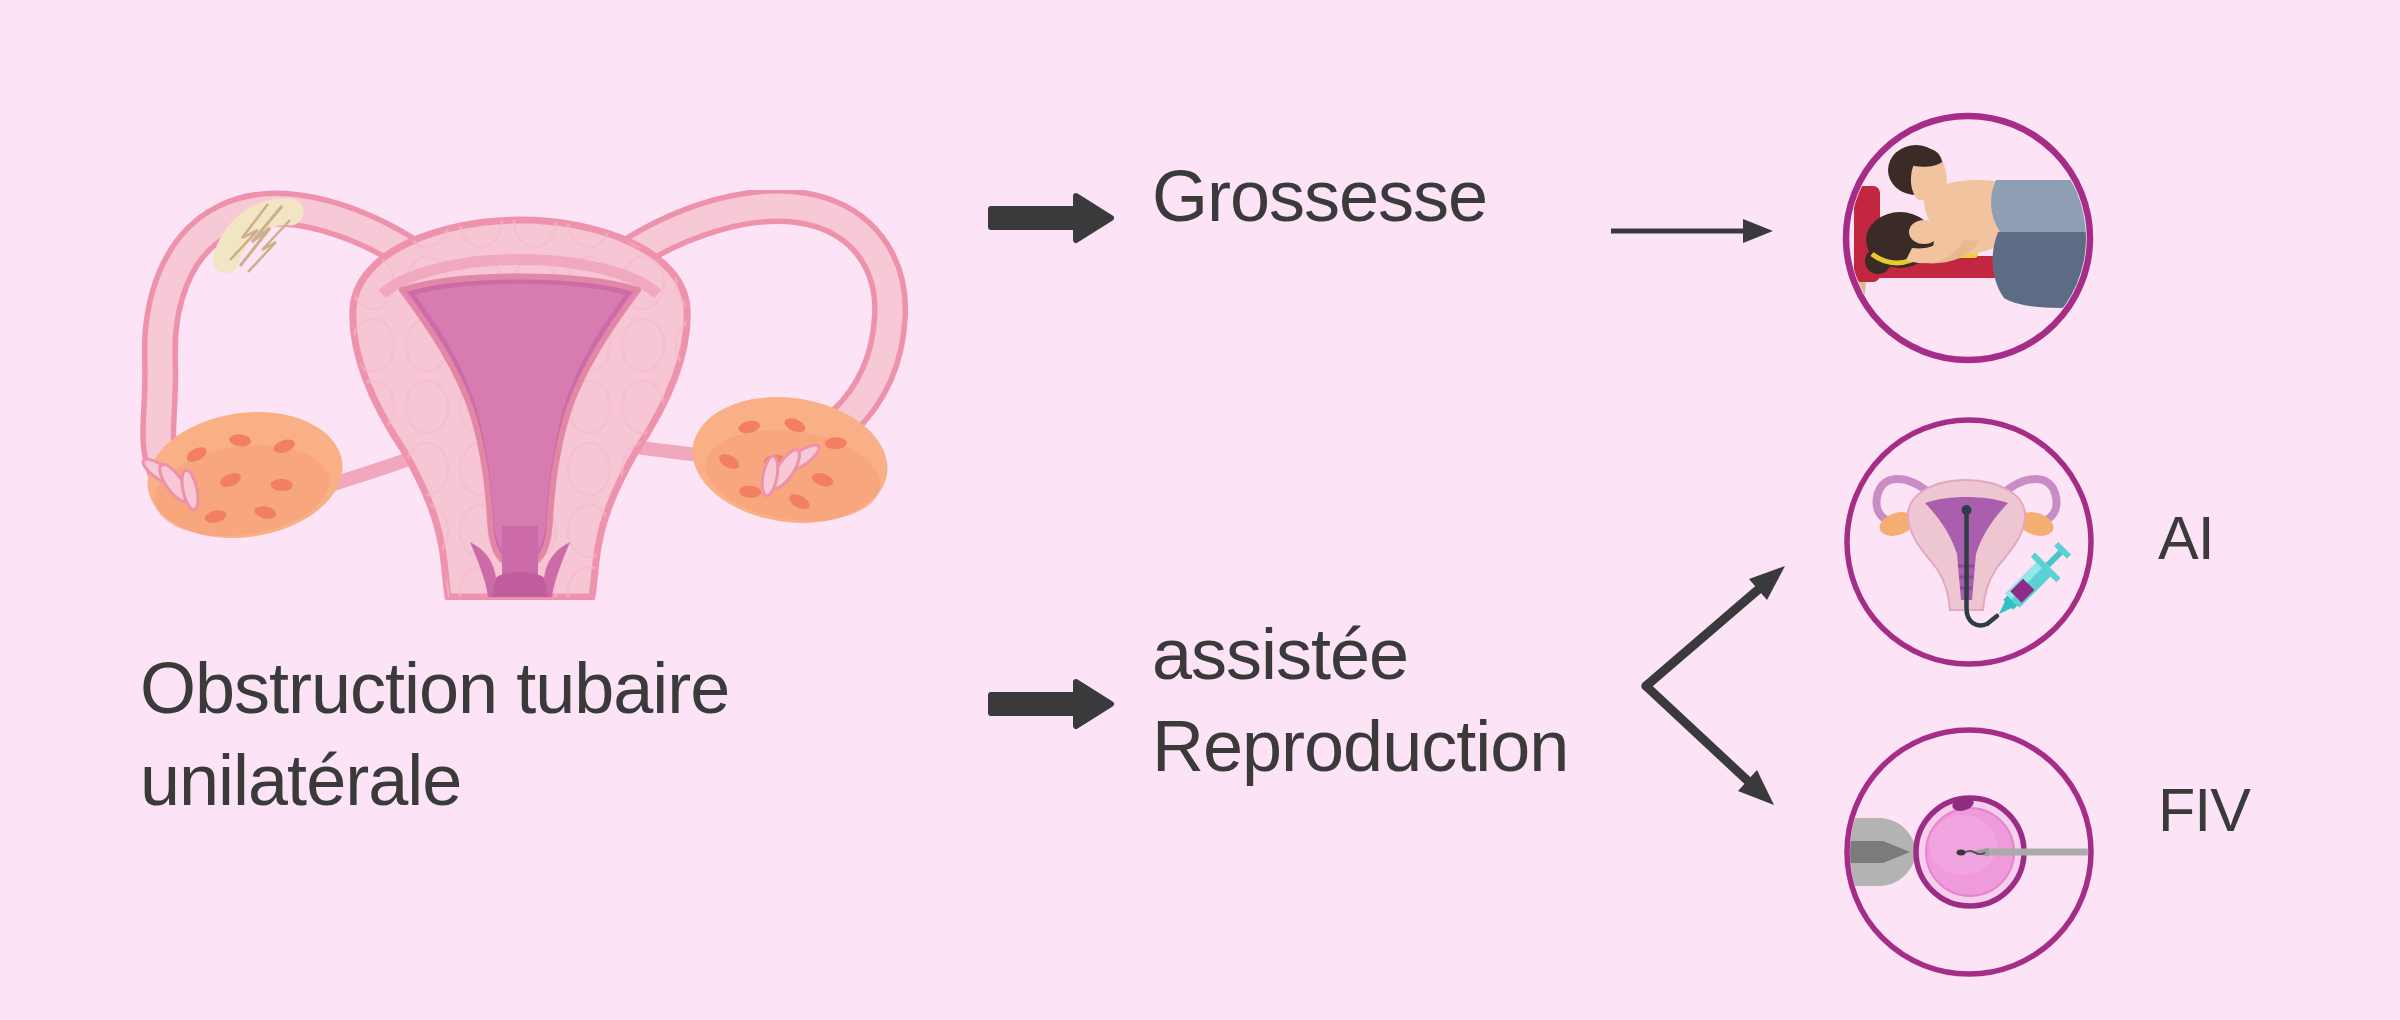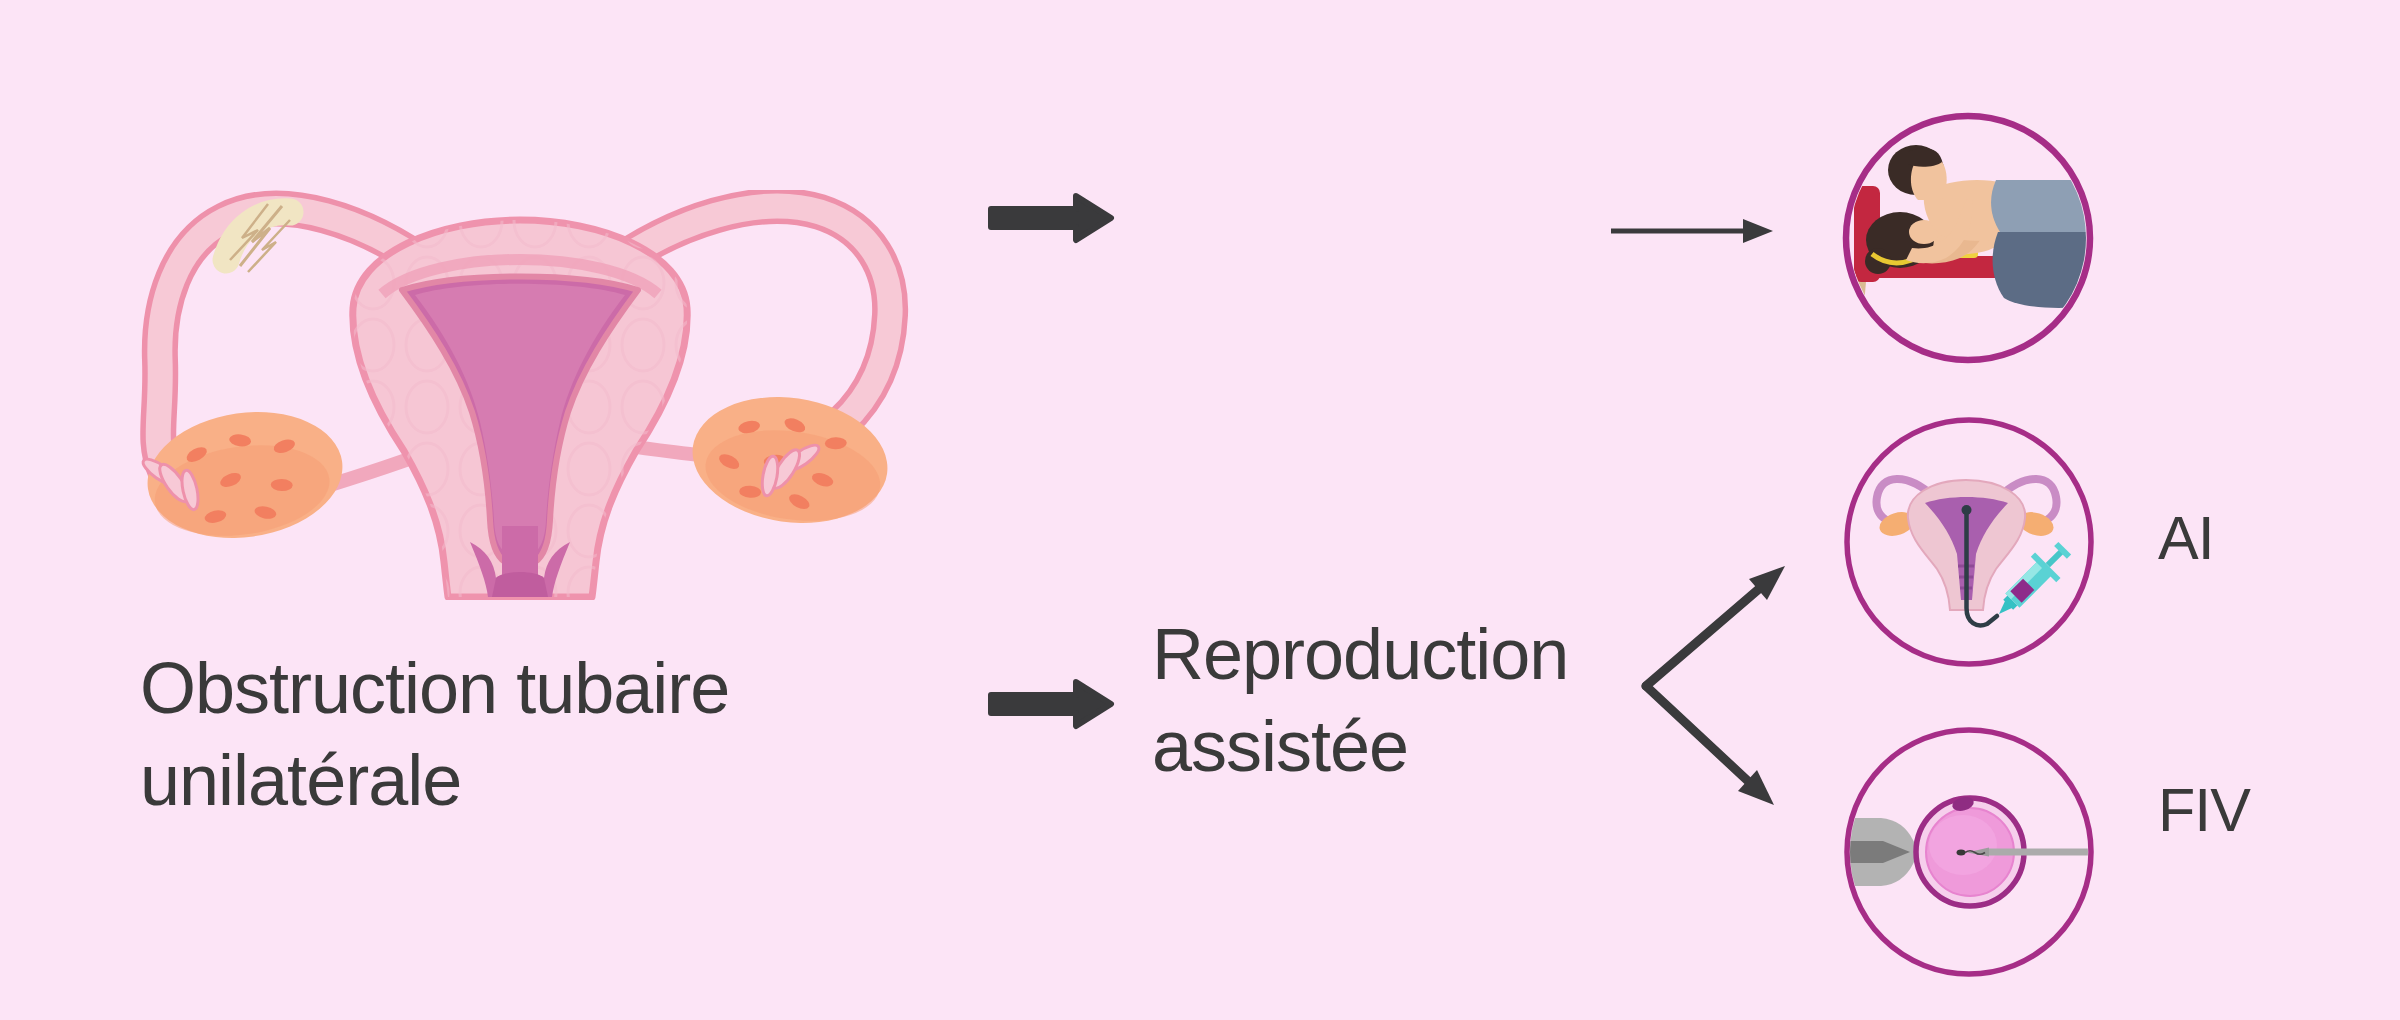--- a/index.html
+++ b/index.html
@@ -100,20 +100,21 @@
   <div class="abs label center" style="left:140px;top:642px;width:740px">
     <span class="ln">Obstruction tubaire</span>
     <span class="ln">unilatérale</span>
   </div>
 
   <svg class="abs" style="left:984px;top:186px" width="134" height="64" viewBox="0 0 134 64">
     <path d="M7,23 h85 v-13 l35,22 l-35,22 v-13 h-85 z" fill="var(--arrow)" stroke="var(--arrow)" stroke-width="6" stroke-linejoin="round"></path>
   </svg>
 
   <div class="abs label" style="left:1152px;top:150px">
+    <span class="ln">Grossesse</span>
   </div>
 
   <svg class="abs" style="left:1605px;top:213px" width="172" height="36" viewBox="0 0 172 36">
     <line x1="6" y1="18" x2="140" y2="18" stroke="var(--arrow)" stroke-width="5"></line>
     <polygon points="138,6 168,18 138,30" fill="var(--arrow)"></polygon>
   </svg>
 
   <svg class="abs" style="left:1838px;top:108px" width="260" height="260" viewBox="0 0 260 260">
     <defs>
         <clipPath id="cclip">
@@ -140,22 +141,22 @@
       <path d="M160,124 L252,124 L252,198 C220,202 182,200 166,190 C152,170 152,144 160,124 Z" fill="#5c6c85"></path>
     </g>
     <circle cx="130" cy="130" r="122" fill="none" stroke="var(--accent)" stroke-width="6.5"></circle>
   </svg>
 
   <svg class="abs" style="left:984px;top:672px" width="134" height="64" viewBox="0 0 134 64">
     <path d="M7,23 h85 v-13 l35,22 l-35,22 v-13 h-85 z" fill="var(--arrow)" stroke="var(--arrow)" stroke-width="6" stroke-linejoin="round"></path>
   </svg>
 
   <div class="abs label" style="left:1152px;top:608px">
+    <span class="ln">assistée</span>
     <span class="ln">Reproduction</span>
-    <span class="ln">assistée</span>
   </div>
 
   <svg class="abs" style="left:1636px;top:546px" width="180" height="300" viewBox="0 0 180 300">
     <line x1="10" y1="140" x2="124" y2="42" stroke="var(--arrow)" stroke-width="9" stroke-linecap="round"></line>
     <polygon points="149,20 131,54 113,33" fill="var(--arrow)"></polygon>
     <line x1="10" y1="140" x2="113" y2="236" stroke="var(--arrow)" stroke-width="9" stroke-linecap="round"></line>
     <polygon points="138,259 102,245 121,224" fill="var(--arrow)"></polygon>
   </svg>
 
   <svg class="abs" style="left:1839px;top:412px" width="260" height="260" viewBox="0 0 260 260">

